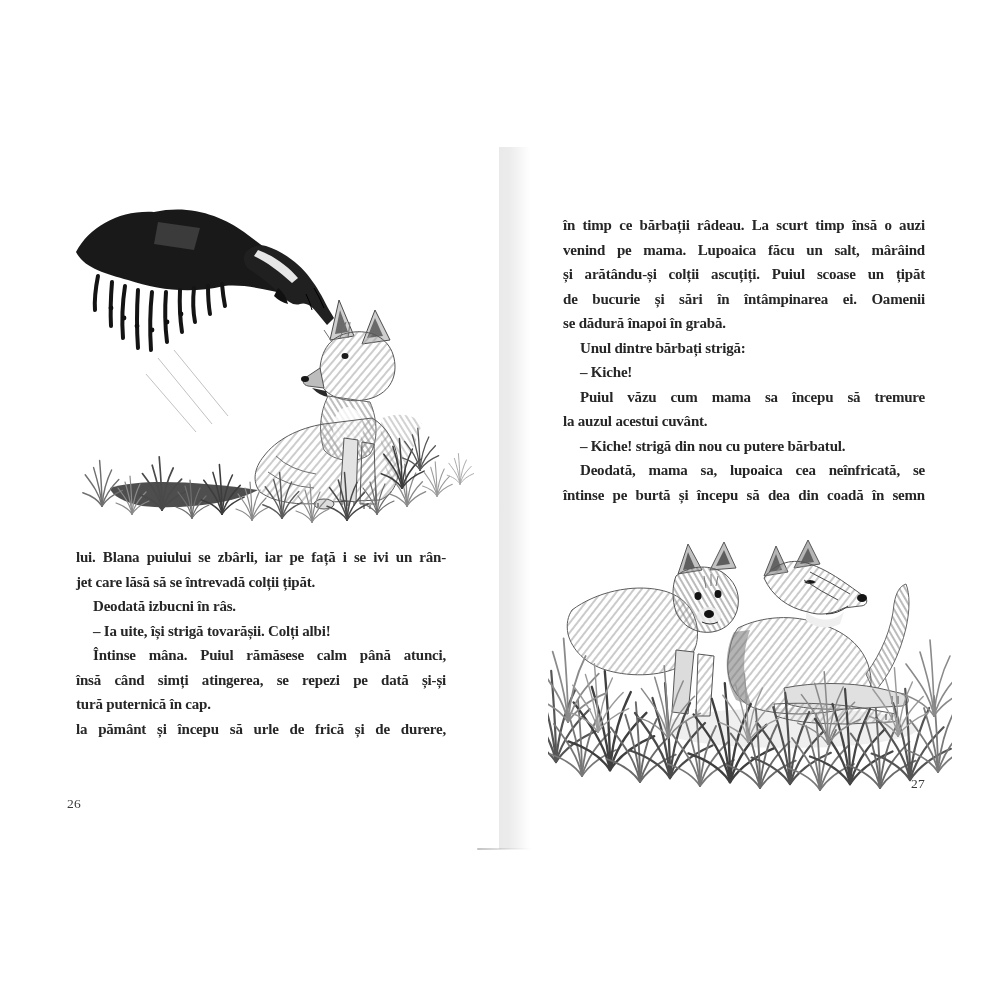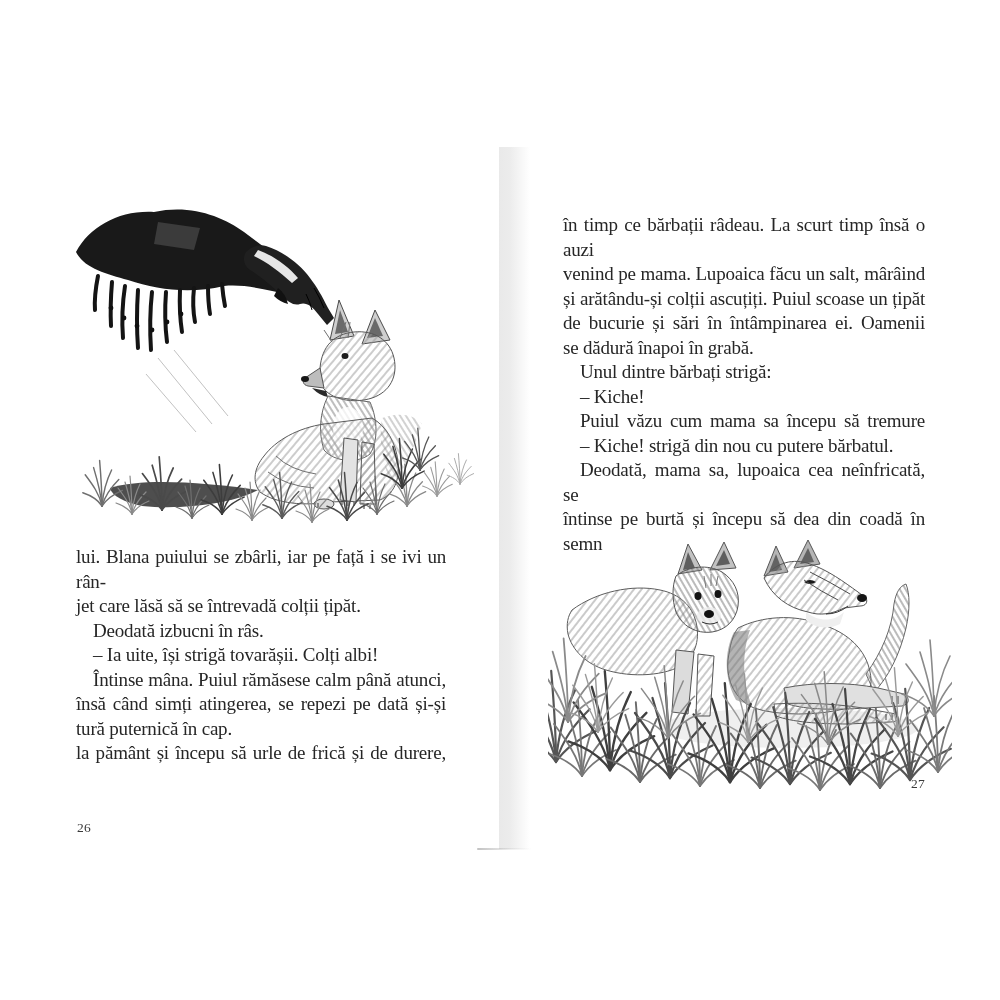--- a/index.html
+++ b/index.html
@@ -10,28 +10,28 @@
   .spread{position:absolute;inset:0;}
   .gutter{
     position:absolute;left:499px;top:147px;width:31px;height:702px;
     background:linear-gradient(to right,#e9e9e9 0%,#ececec 35%,rgba(236,236,236,0) 100%);
   }
   .page-edge{
     position:absolute;left:477px;top:848px;width:55px;height:2px;
     background:linear-gradient(to right,rgba(80,80,80,.35),rgba(120,120,120,.12) 60%,rgba(0,0,0,0));
     border-radius:1px;
   }
-  .pagetext{position:absolute;font-size:19px;line-height:24.5px;letter-spacing:-0.2px;}
+  .pagetext{position:absolute;font-size:15px;line-height:24.5px;letter-spacing:-0.2px;font-weight:bold;}
   #left-text{left:76px;top:545px;width:370px;}
   #right-text{left:563px;top:213px;width:362px;}
   .line{width:100%;}
   .line.indent{text-indent:17px;}
   .line.stretch{text-align:justify;text-align-last:justify;}
   .pagenum{position:absolute;font-size:13.5px;color:#3a3a3a;letter-spacing:.3px;}
-  #pagenum-left{left:77px;top:796px;margin-top:24px;}
+  #pagenum-left{left:67px;top:796px;}
   #pagenum-right{left:563px;top:776px;width:362px;text-align:right;}
   .illus{position:absolute;}
   #illus-left{left:62px;top:188px;width:420px;height:345px;}
   #illus-right{left:548px;top:532px;width:404px;height:268px;}
 </style>
 </head>
 <body>
 
 <div class="spread">
 
@@ -178,20 +178,21 @@
 
     <div id="right-text" class="pagetext">
         <div class="line stretch">în timp ce bărbații râdeau. La scurt timp însă o auzi</div>
         <div class="line stretch">venind pe mama. Lupoaica făcu un salt, mârâind</div>
         <div class="line stretch">și arătându-și colții ascuțiți. Puiul scoase un țipăt</div>
         <div class="line stretch">de bucurie și sări în întâmpinarea ei. Oamenii</div>
         <div class="line">se dădură înapoi în grabă.</div>
         <div class="line indent">Unul dintre bărbați strigă:</div>
         <div class="line indent">– Kiche!</div>
         <div class="line indent stretch">Puiul văzu cum mama sa începu să tremure</div>
+        <div class="line">la auzul acestui cuvânt.</div>
         <div class="line indent">– Kiche! strigă din nou cu putere bărbatul.</div>
         <div class="line indent stretch">Deodată, mama sa, lupoaica cea neînfricată, se</div>
         <div class="line stretch">întinse pe burtă și începu să dea din coadă în semn</div>
       </div>
 
     <svg id="illus-right" class="illus" viewBox="0 0 404 268" xmlns="http://www.w3.org/2000/svg">
       <defs>
         <pattern id="furR1" width="6" height="6" patternUnits="userSpaceOnUse" patternTransform="rotate(38)">
           <line x1="1" y1="0" x2="1" y2="6" stroke="#969696" stroke-width="1"></line>
         </pattern>

